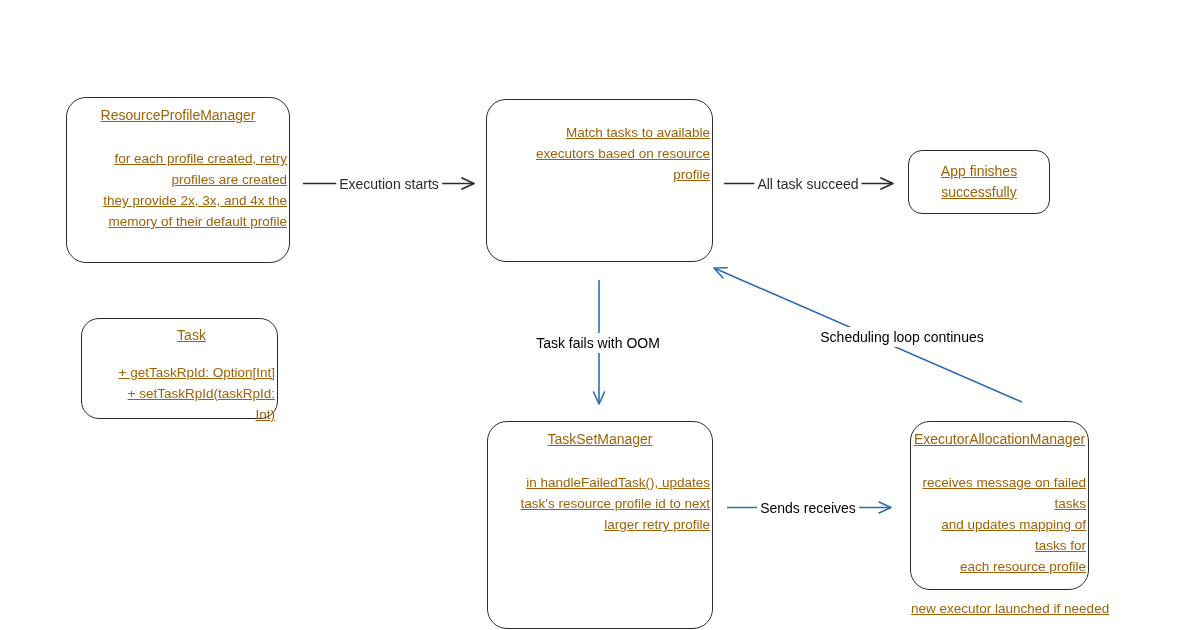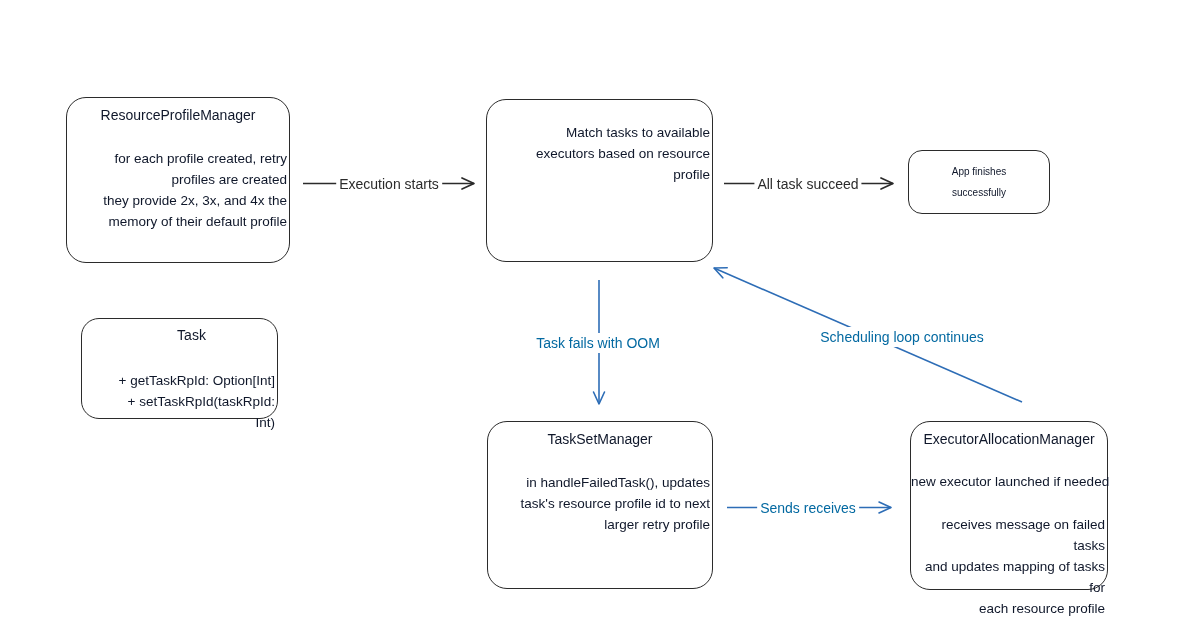--- a/index.html
+++ b/index.html
@@ -17,21 +17,22 @@
     left: 0; top: 0;
     width: 1200px; height: 630px;
   }
   .node {
     position: absolute;
     box-sizing: border-box;
     background: #ffffff;
     border: 1.7px solid #2b2b2b;
     border-radius: 20px;
     text-align: center;
-    color: #0f172a;
+    color: #a16207;
+    text-decoration: underline;
   }
   .node .title {
     font-size: 14px;
     line-height: 21px;
     padding-top: 7px;
     white-space: nowrap;
   }
   .node .body {
     font-size: 13.5px;
     line-height: 21px;
@@ -42,37 +43,37 @@
   }
   .node .body.single { white-space: nowrap; padding: 0; }
   .node .body.second { margin-top: 21px; }
   .node.small {
     border-radius: 14px;
     display: flex;
     align-items: center;
     justify-content: center;
   }
   .node.small .center-text {
-    font-size: 10px;
+    font-size: 14px;
     line-height: 21px;
     white-space: pre-line;
     text-align: center;
   }
   .edge-label {
     position: absolute;
     transform: translate(-50%, -50%);
     background: #ffffff;
     padding: 1px 3px;
     font-size: 14px;
     line-height: 18px;
     white-space: nowrap;
     text-align: center;
   }
   .edge-label.ink  { color: #2b2b2b; }
-  .edge-label.blue { color: #0369a1; }
+  .edge-label.blue { color: #000000; }
 </style>
 </head>
 <body>
 
 <div class="canvas">
 
   <svg class="edges-svg" viewBox="0 0 1200 630">
     <defs>
       <marker id="arrow-ink" markerUnits="userSpaceOnUse" markerWidth="18" markerHeight="16" refX="14" refY="7.5" orient="auto">
         <path d="M2,2 L14,7.5 L2,13" fill="none" stroke="#2b2b2b" stroke-width="1.7" stroke-linecap="round" stroke-linejoin="round"></path>
@@ -107,37 +108,37 @@
 profile</div>
   </div>
 
   <div class="node small" style="left:908px; top:150px; width:142px; height:64px;">
     <div class="center-text">App finishes
 successfully</div>
   </div>
 
   <div class="node" style="left:81px; top:318px; width:197px; height:101px; border-radius:18px;padding-left:24px;">
     <div class="title" style="padding-top:6px;">Task</div>
-    <div class="body" style="margin-top:24px;">+ getTaskRpId: Option[Int]
+    <div class="body" style="margin-top:16px;">+ getTaskRpId: Option[Int]
 + setTaskRpId(taskRpId: Int)</div>
   </div>
 
-  <div class="node" style="left:487px; top:421px; width:226px; height:168px;">
+  <div class="node" style="left:487px; top:421px; width:226px; height:208px;">
     <div class="title">TaskSetManager</div>
     <div class="body">in handleFailedTask(), updates
 task's resource profile id to next
 larger retry profile</div>
   </div>
 
-  <div class="node" style="left:910px; top:421px; width:198px; height:169px;">
+  <div class="node" style="left:910px; top:421px; width:179px; height:169px;">
     <div class="title">ExecutorAllocationManager</div>
-    <div class="body single second">new executor launched if needed</div>
     <div class="body">receives message on failed tasks
 and updates mapping of tasks for
 each resource profile</div>
+    <div class="body single second">new executor launched if needed</div>
   </div>
 
   <div class="edge-label ink" style="left:389px; top:184px;">Execution starts</div>
 
   <div class="edge-label ink" style="left:808px; top:184px;">All task succeed</div>
 
   <div class="edge-label blue" style="left:598px; top:343px;">Task fails with OOM</div>
 
   <div class="edge-label blue" style="left:808px; top:508px;">Sends receives</div>
 

